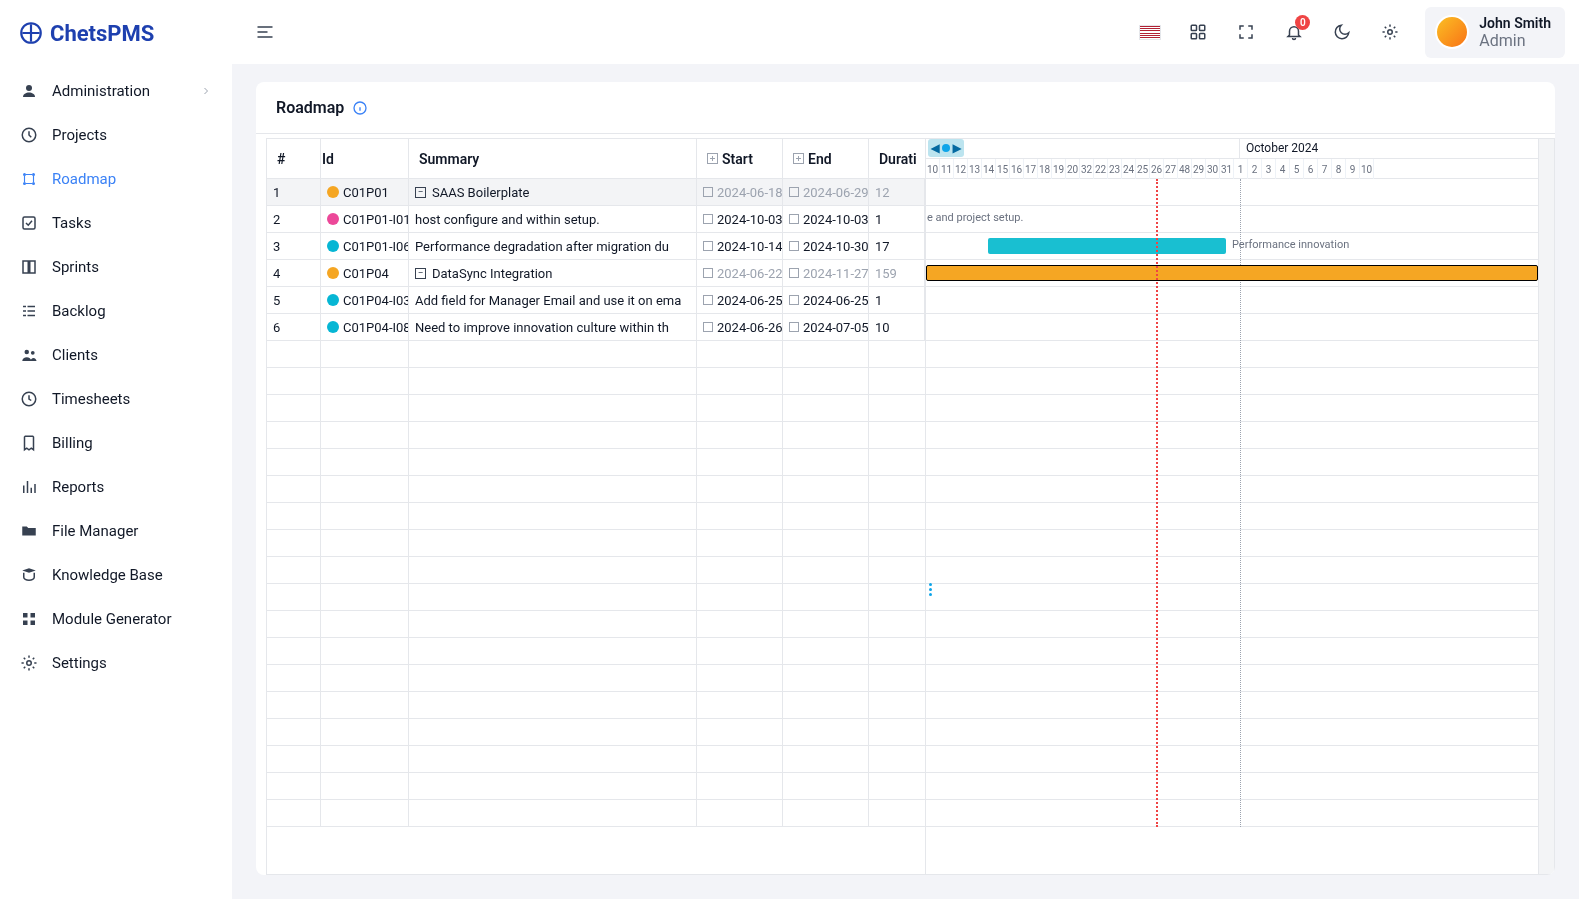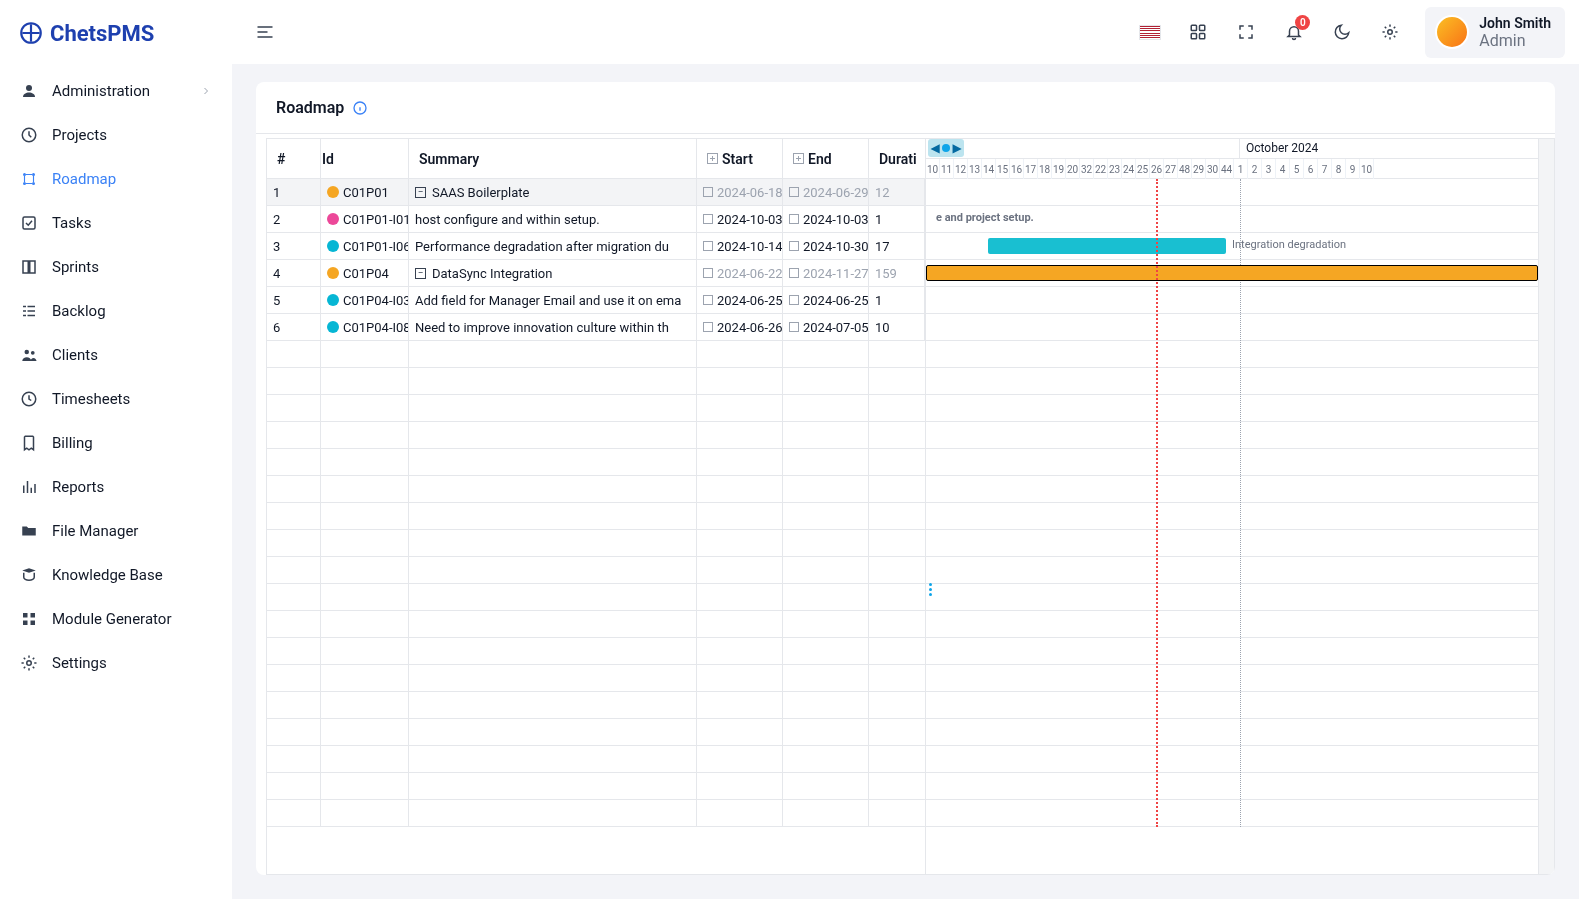--- a/index.html
+++ b/index.html
@@ -561,40 +561,40 @@
                 <div class="day">32</div>
                 <div class="day">22</div>
                 <div class="day">23</div>
                 <div class="day">24</div>
                 <div class="day">25</div>
                 <div class="day">26</div>
                 <div class="day">27</div>
                 <div class="day">48</div>
                 <div class="day">29</div>
                 <div class="day">30</div>
-                <div class="day">44</div>
+                <div class="day">31</div>
                 <div class="day">1</div>
                 <div class="day">2</div>
                 <div class="day">3</div>
                 <div class="day">4</div>
                 <div class="day">5</div>
                 <div class="day">6</div>
                 <div class="day">7</div>
                 <div class="day">8</div>
                 <div class="day">9</div>
                 <div class="day">10</div>
               </div>
           </div>
           <div class="gantt-body" id="gantt-body">
             <div class="today-line"></div>
             <div class="month-line"></div>
 
-            <span class="bar-label" style="top:32px;left:10px;font-weight:bold;">e and project setup.</span>
+            <span class="bar-label" style="top:32px;left:1px;">e and project setup.</span>
             <div class="bar cyan" style="top:59px;left:62px;width:238px;"></div>
-            <span class="bar-label" style="top:59px;left:306px;">Integration degradation</span>
+            <span class="bar-label" style="top:59px;left:306px;">Performance innovation</span>
             <div class="bar orange" style="top:86px;left:0;right:16px;"></div>
             <div class="grip">
                 <span></span>
                 <span></span>
                 <span></span>
               </div>
           <div class="g-row-line"></div>
               <div class="g-row-line"></div>
               <div class="g-row-line"></div>
               <div class="g-row-line"></div>

